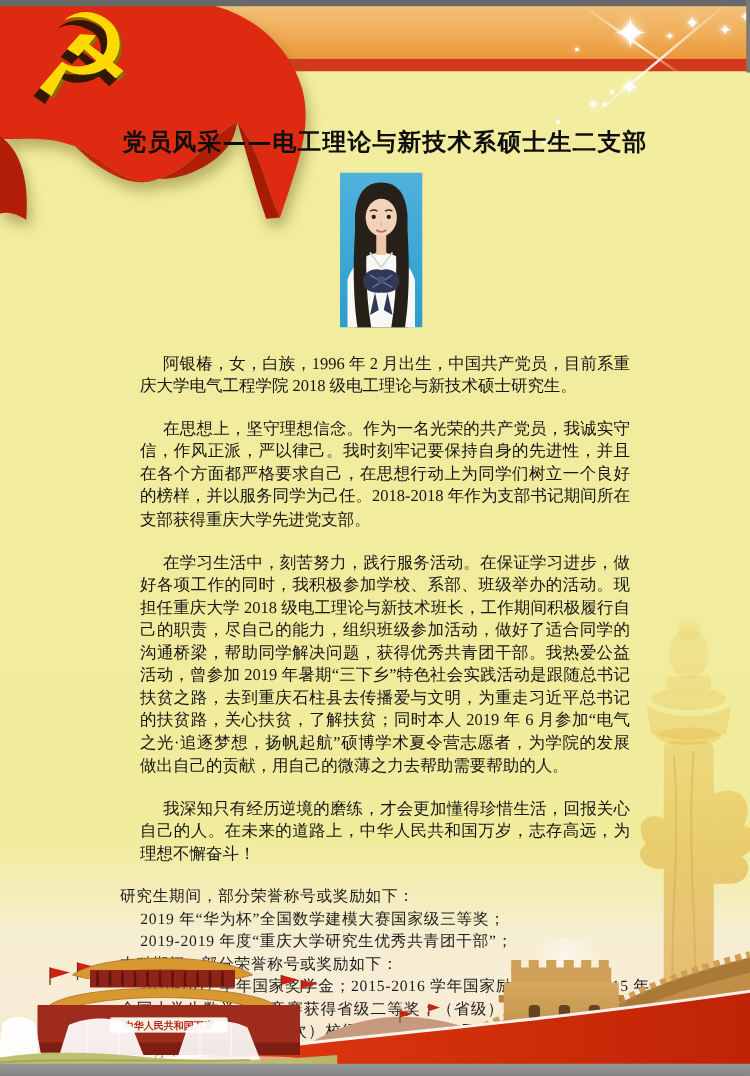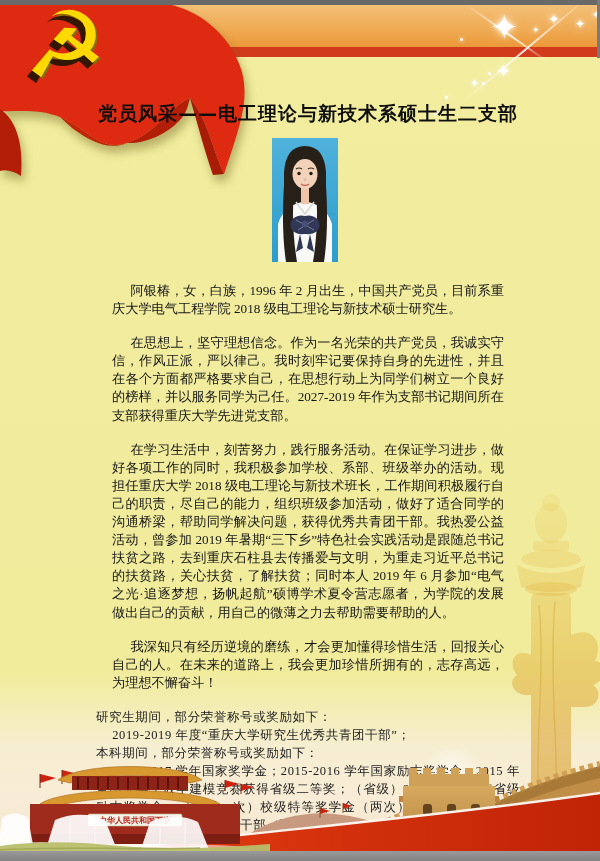--- a/index.html
+++ b/index.html
@@ -103,25 +103,26 @@
     <path d="M29,46 Q33,49 37,46" stroke="#C4685C" stroke-width="1.4" fill="none"></path>
     <path d="M24,64 L33,76 L42,64" stroke="#D8D8D2" stroke-width="1.5" fill="none"></path>
     <path d="M33,78 C26,76 19,80 18.5,86 C18,93 24,97 33,96 C42,97 48,93 47.5,86 C47,80 40,76 33,78 Z" fill="#313857"></path>
     <path d="M24,82 L42,92 M26,92 L42,82" stroke="#B9C0DC" stroke-width="1" opacity=".5"></path>
     <circle cx="33" cy="86" r="3.2" fill="#46507A"></circle>
     <path d="M28,96 L24,114 L31,110 Z M38,96 L42,114 L35,110 Z" fill="#313857"></path>
   </svg>
 
   <main class="body">
     <p>阿银椿，女，白族，1996 年 2 月出生，中国共产党员，目前系重庆大学电气工程学院 2018 级电工理论与新技术硕士研究生。</p>
-    <p>在思想上，坚守理想信念。作为一名光荣的共产党员，我诚实守信，作风正派，严以律己。我时刻牢记要保持自身的先进性，并且在各个方面都严格要求自己，在思想行动上为同学们树立一个良好的榜样，并以服务同学为己任。2027-2019 年作为支部书记期间所在支部获得重庆大学先进党支部。</p>
+    <p>在思想上，坚守理想信念。作为一名光荣的共产党员，我诚实守信，作风正派，严以律己。我时刻牢记要保持自身的先进性，并且在各个方面都严格要求自己，在思想行动上为同学们树立一个良好的榜样，并以服务同学为己任。2018-2018 年作为支部书记期间所在支部获得重庆大学先进党支部。</p>
     <p>在学习生活中，刻苦努力，践行服务活动。在保证学习进步，做好各项工作的同时，我积极参加学校、系部、班级举办的活动。现担任重庆大学 2018 级电工理论与新技术班长，工作期间积极履行自己的职责，尽自己的能力，组织班级参加活动，做好了适合同学的沟通桥梁，帮助同学解决问题，获得优秀共青团干部。我热爱公益活动，曾参加 2019 年暑期“三下乡”特色社会实践活动是跟随总书记扶贫之路，去到重庆石柱县去传播爱与文明，为重走习近平总书记的扶贫路，关心扶贫，了解扶贫；同时本人 2019 年 6 月参加“电气之光·追逐梦想，扬帆起航”硕博学术夏令营志愿者，为学院的发展做出自己的贡献，用自己的微薄之力去帮助需要帮助的人。</p>
-    <p>我深知只有经历逆境的磨练，才会更加懂得珍惜生活，回报关心自己的人。在未来的道路上，我会更加珍惜所拥有的，志存高远，为理想不懈奋斗！</p>
+    <p>我深知只有经历逆境的磨练，才会更加懂得珍惜生活，回报关心自己的人。在未来的道路上，中华人民共和国万岁，志存高远，为理想不懈奋斗！</p>
     <div class="honors">
       <p class="hhead">研究生期间，部分荣誉称号或奖励如下：</p>
+      <p class="hitem">2019 年“华为杯”全国数学建模大赛国家级三等奖；</p>
       <p class="hitem">2019-2019 年度“重庆大学研究生优秀共青团干部”；</p>
       <p class="hhead">本科期间，部分荣誉称号或奖励如下：</p>
       <p class="hitem">2016-2017 学年国家奖学金；2015-2016 学年国家励志奖学金；2015 年全国大学生数学建模竞赛获得省级二等奖；（省级）2014-2018 学年省级励志奖学金；（省级一次）校级特等奖学金（两次）；校级甲等奖学金（三次）；校级优秀学生干部（两次）。</p>
     </div>
   </main>
 
   <svg class="huabiao" width="115" height="372" viewBox="0 0 115 372">
     <defs>
       <linearGradient id="hb" x1="0" y1="0" x2="0" y2="372" gradientUnits="userSpaceOnUse">
         <stop offset="0" stop-color="#E9C050" stop-opacity=".14"></stop>

